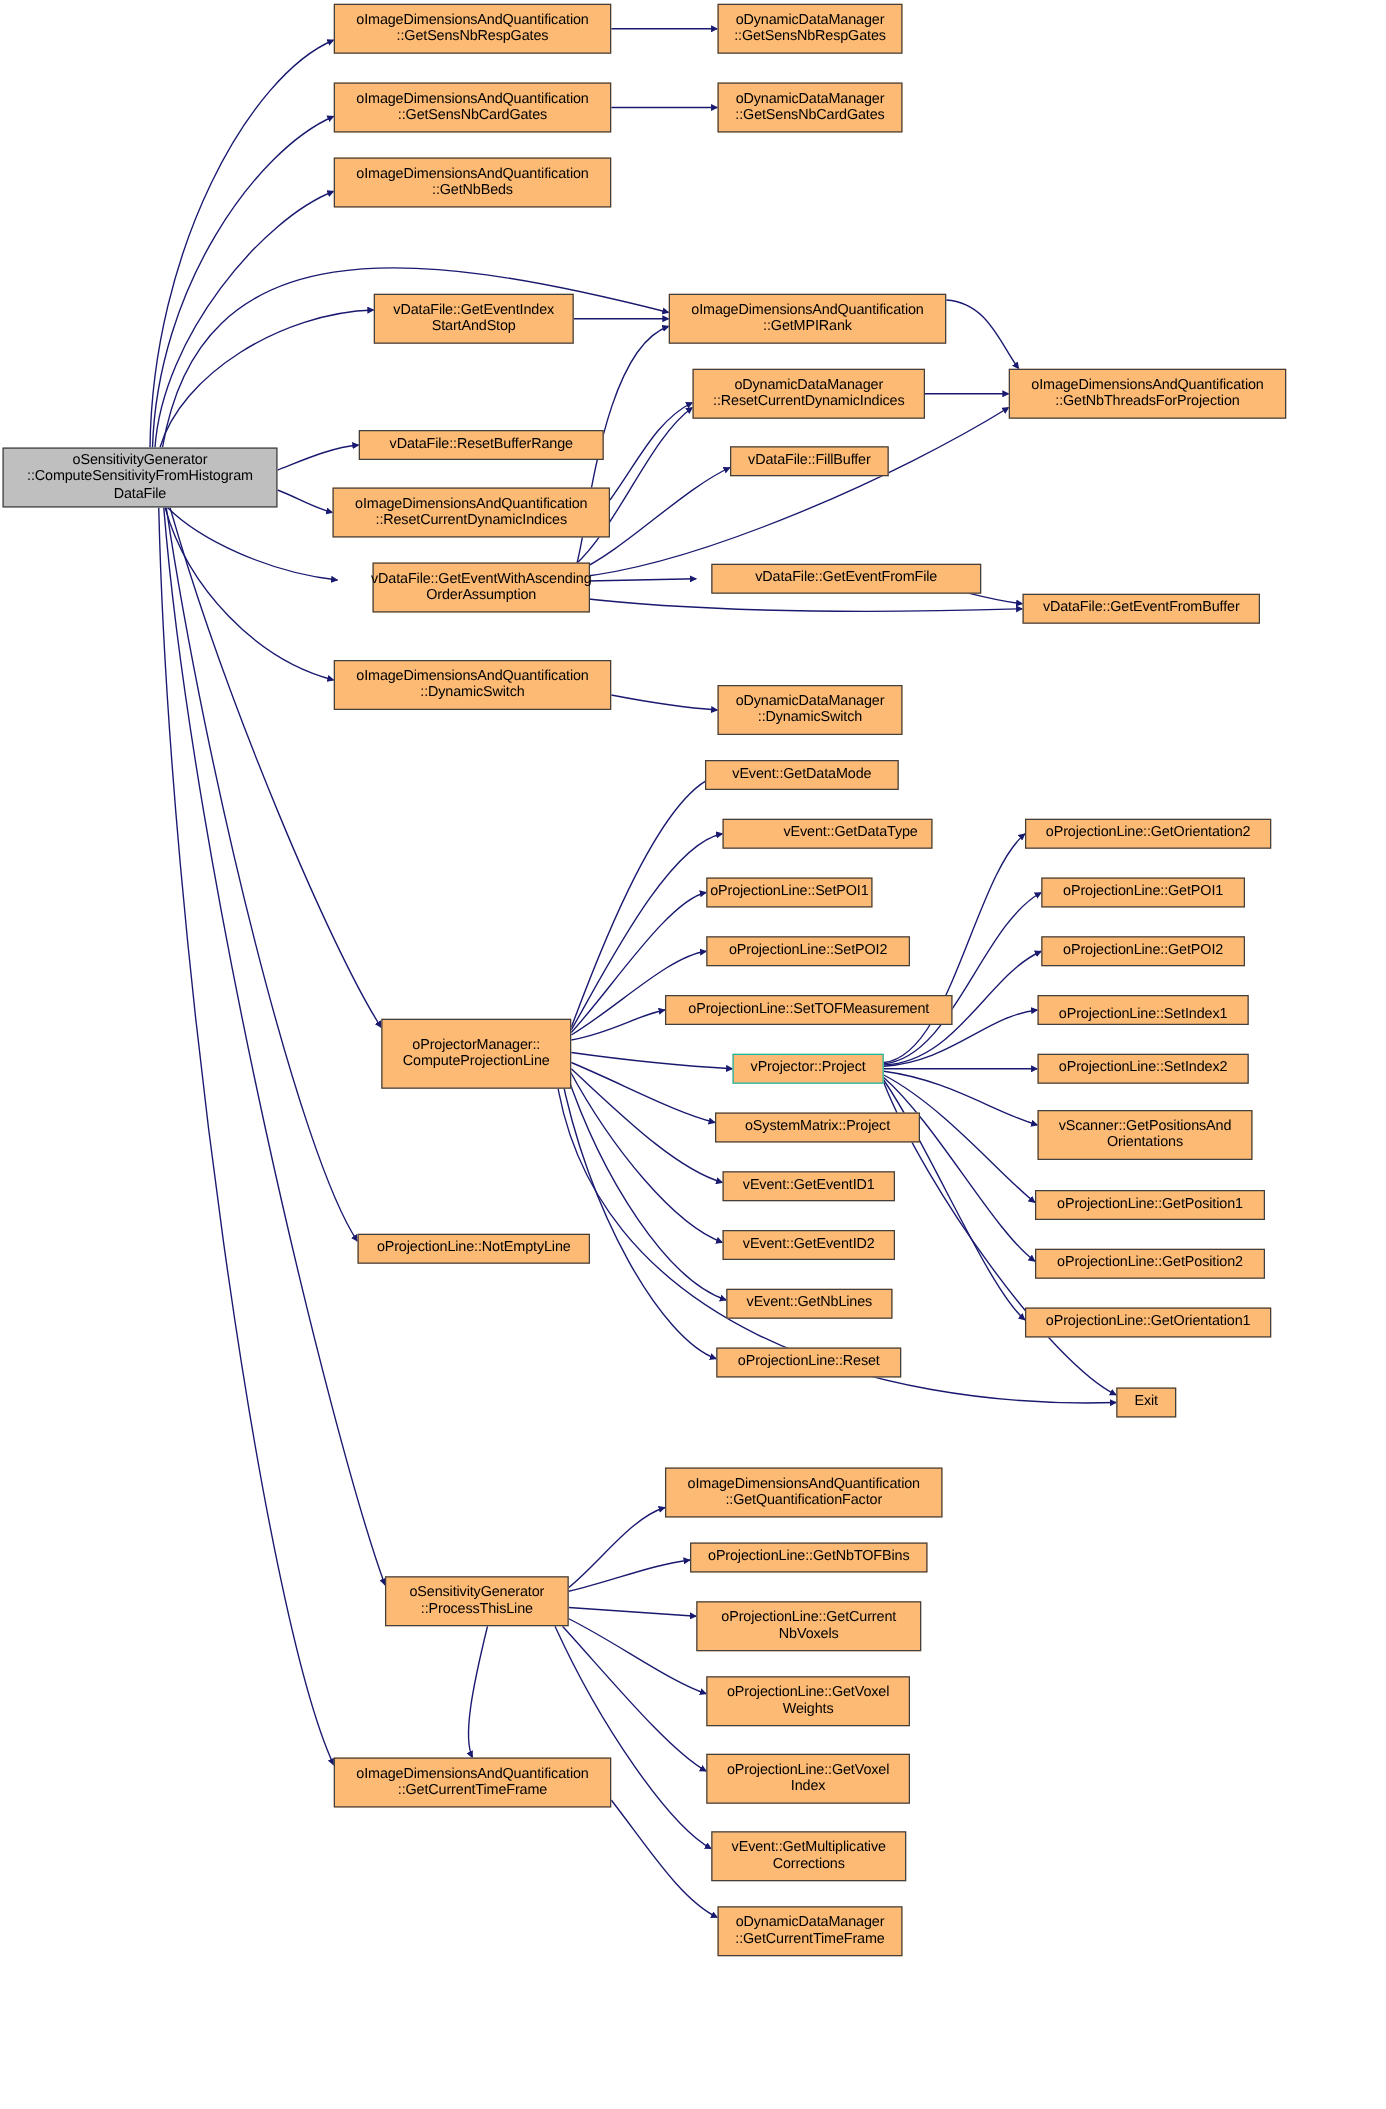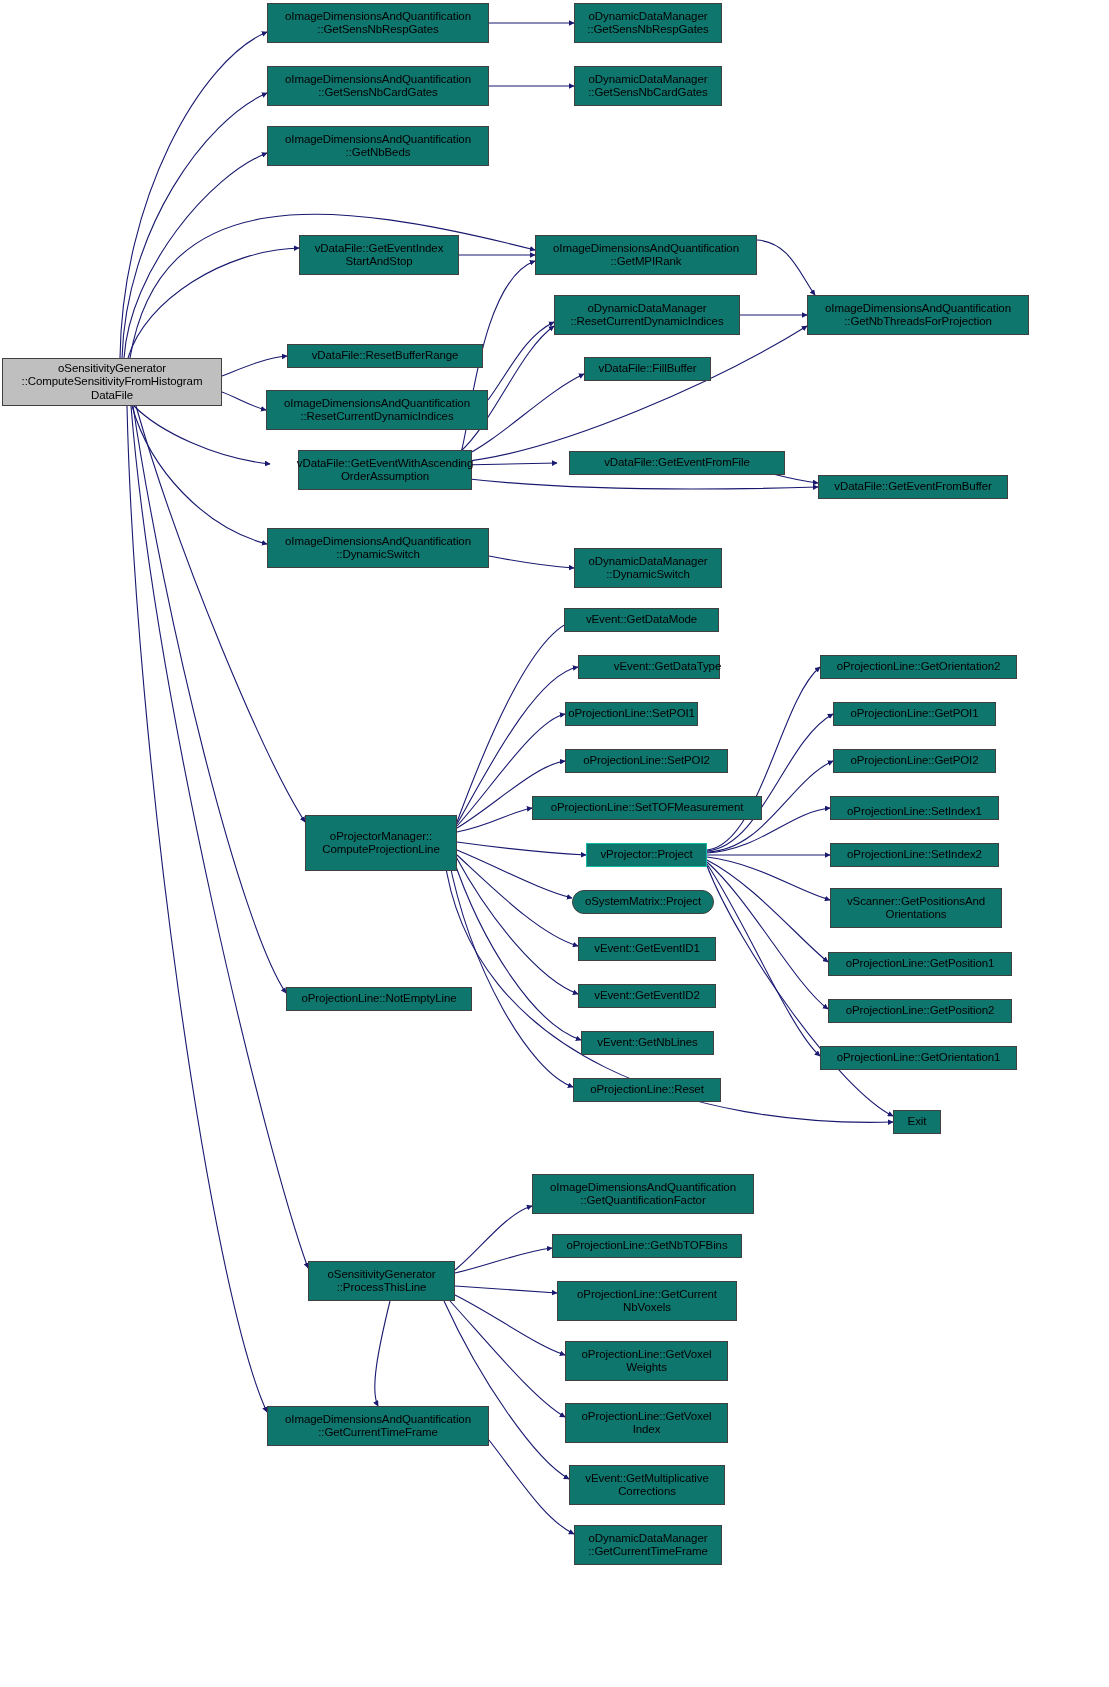--- a/index.html
+++ b/index.html
@@ -1,19 +1,19 @@
 <!DOCTYPE html>
 <html><head>
 <meta charset="utf-8">
 <style>
   html,body{margin:0;padding:0;background:#ffffff;}
   #canvas{position:relative;width:1109px;height:1687px;background:#ffffff;
           font-family:"Liberation Sans","DejaVu Sans",sans-serif;overflow:hidden;}
   svg#edges{position:absolute;left:0;top:0;width:1109px;height:1687px;pointer-events:none;}
-  .node{position:absolute;box-sizing:border-box;background:#0f766e;
+  .node{position:absolute;box-sizing:border-box;background:#fdba74;
         border:1px solid #404040;display:flex;align-items:center;justify-content:center;
         text-align:center;font-size:11.5px;line-height:13.5px;color:#000000;
         letter-spacing:-0.1px;padding:1px 3px;}
   .node.root{background:#bfbfbf;border:1px solid #404040;}
   .node.hl{border:1px solid #14b8a6;}
   .node span{display:block;white-space:pre-line;}
 </style>
 </head>
 <body>
 
@@ -150,36 +150,36 @@
         <span>oImageDimensionsAndQuantification
 ::DynamicSwitch</span>
       </div>
       <div class="node" style="left: 574px; top: 548px; width: 148px; height: 40px;">
         <span>oDynamicDataManager
 ::DynamicSwitch</span>
       </div>
       <div class="node" style="left: 564px; top: 608px; width: 155px; height: 24px;">
         <span>vEvent::GetDataMode</span>
       </div>
-      <div class="node" style="left: 578px; top: 655px; width: 142px; height: 24px; padding-left: 40px;">
+      <div class="node" style="left: 578px; top: 655px; width: 168px; height: 24px; padding-left: 40px;">
         <span>vEvent::GetDataType</span>
       </div>
       <div class="node" style="left: 565px; top: 702px; width: 133px; height: 24px;">
         <span>oProjectionLine::SetPOI1</span>
       </div>
       <div class="node" style="left: 565px; top: 749px; width: 163px; height: 24px;">
         <span>oProjectionLine::SetPOI2</span>
       </div>
       <div class="node" style="left: 532px; top: 796px; width: 230px; height: 24px;">
         <span>oProjectionLine::SetTOFMeasurement</span>
       </div>
       <div class="node hl" style="left: 586px; top: 843px; width: 121px; height: 24px;">
         <span>vProjector::Project</span>
       </div>
-      <div class="node" style="left: 572px; top: 890px; width: 142px; height: 24px; border-radius: 12px;">
+      <div class="node" style="left: 572px; top: 890px; width: 164px; height: 24px;">
         <span>oSystemMatrix::Project</span>
       </div>
       <div class="node" style="left: 578px; top: 937px; width: 138px; height: 24px;">
         <span>vEvent::GetEventID1</span>
       </div>
       <div class="node" style="left: 578px; top: 984px; width: 138px; height: 24px;">
         <span>vEvent::GetEventID2</span>
       </div>
       <div class="node" style="left: 581px; top: 1031px; width: 133px; height: 24px;">
         <span>vEvent::GetNbLines</span>

